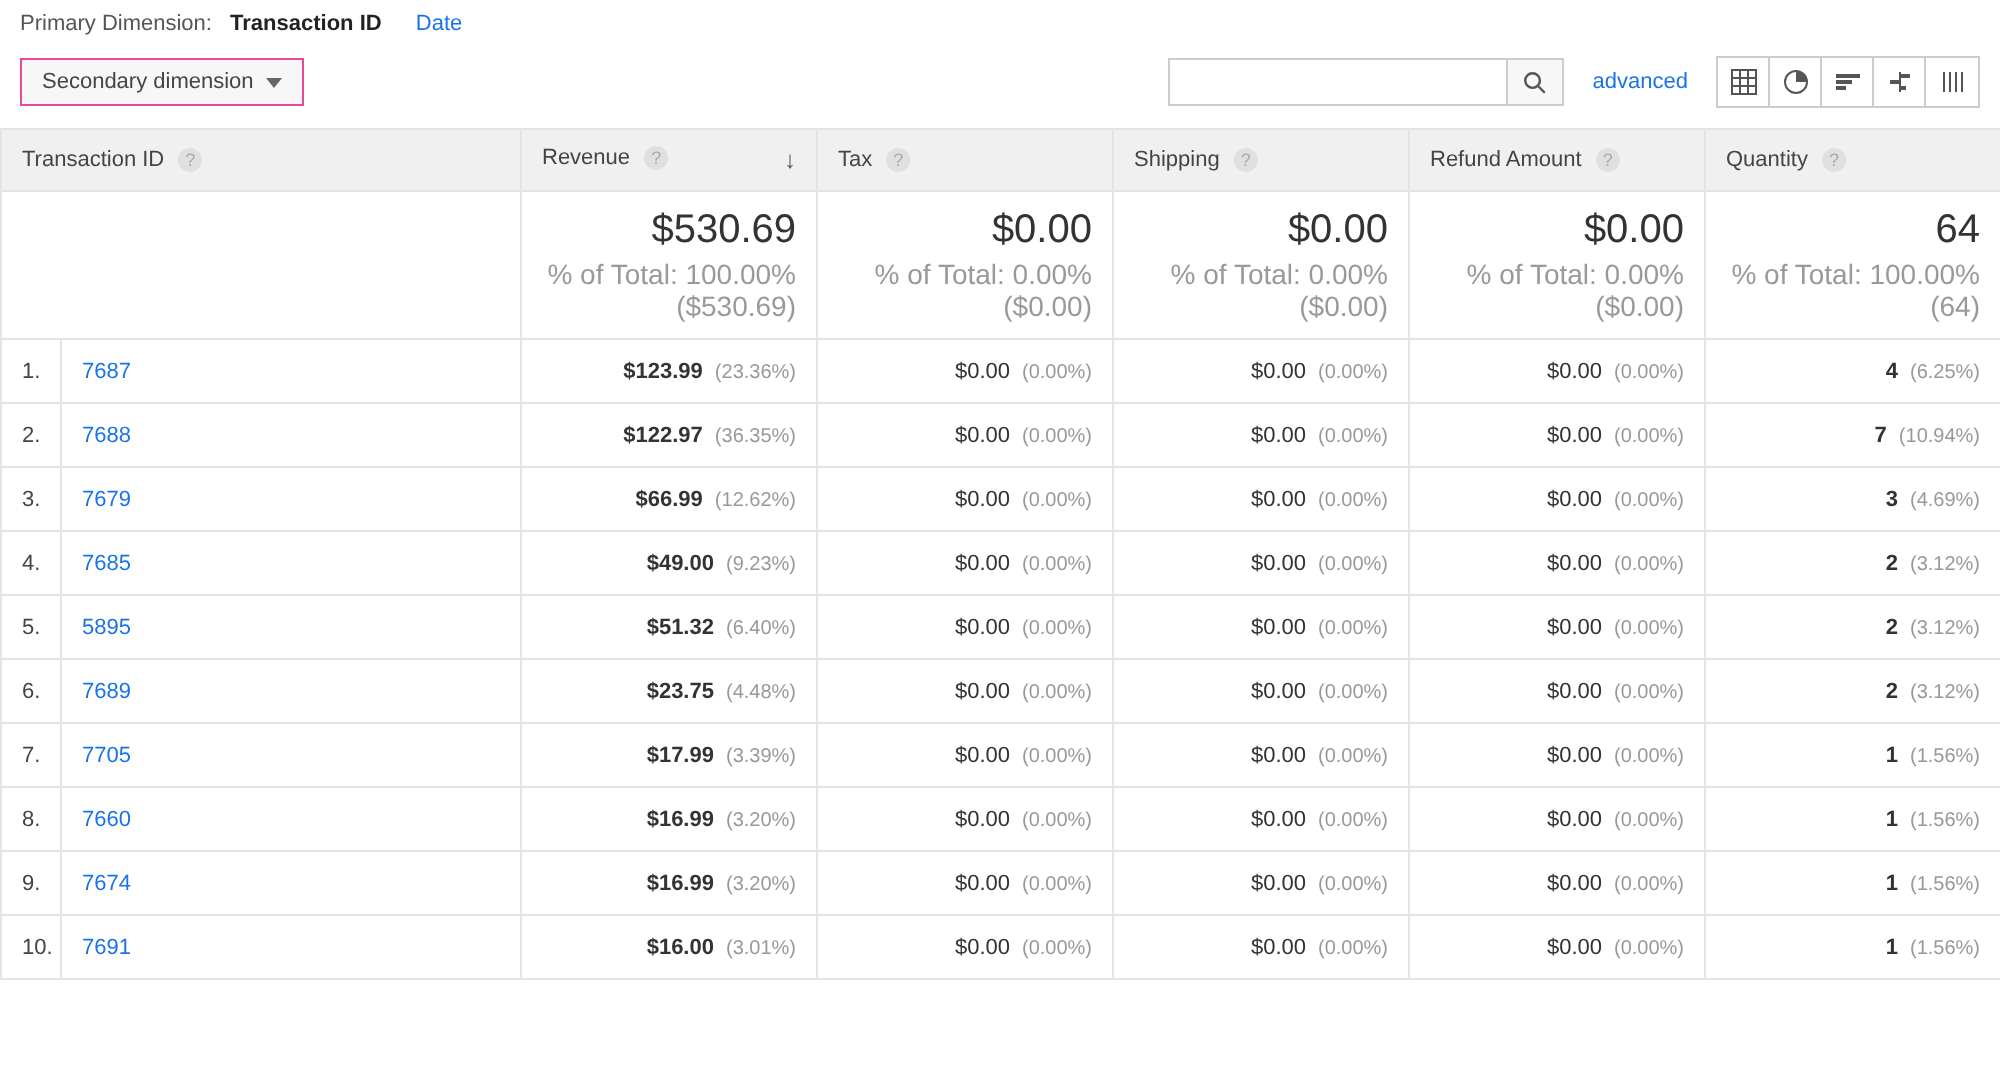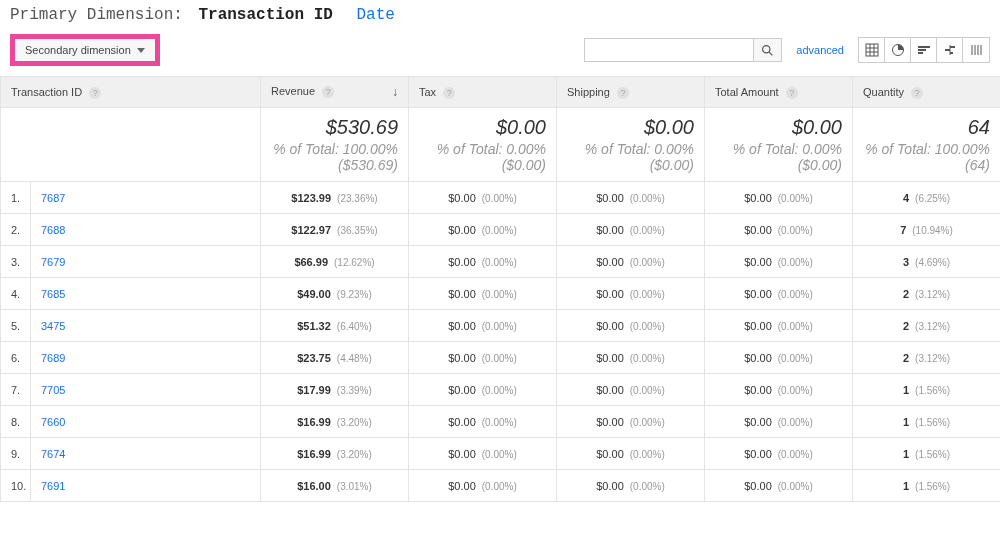--- a/index.html
+++ b/index.html
@@ -5,35 +5,34 @@
     * { box-sizing: border-box; margin: 0; padding: 0; }
     body {
       font-family: Arial, Helvetica, sans-serif;
       font-size: 12px;
       color: #333;
       background: #fff;
       width: 1000px;
     }
     .primary-dim {
       padding: 6px 10px 4px;
-      font-size: 16px;
+      font-size: 11px;
       color: #555;
-      font-family: Liberation Mono, monospace;
     }
     .primary-dim .label { color: #555; }
     .primary-dim .active-dim { color: #222; font-weight: bold; margin-left: 6px; }
     .primary-dim .dim-link { color: #1a73e8; margin-left: 14px; cursor: pointer; }
     .controls {
       display: flex;
       align-items: center;
       padding: 6px 10px 10px;
       gap: 6px;
     }
     .sec-dim-btn {
-      border: 5px solid #ec4899;
+      border: 1px solid #ec4899;
       background: #f7f7f7;
       padding: 5px 10px;
       font-size: 11px;
       color: #444;
       cursor: pointer;
       display: inline-flex;
       align-items: center;
       gap: 6px;
     }
     .caret-down {
@@ -94,31 +93,30 @@
       background:#e0e0e0; color:#aaa; font-size:9px; line-height:12px;
       text-align:center; margin-left:4px;
     }
     .sort-arrow { float:right; color:#555; font-size:12px; }
     .summary td {
       text-align: right;
       padding: 8px 10px 10px;
       height: 58px;
       vertical-align: middle;
       color:#444;
-      font-style:italic;
     }
     .summary .big { font-size: 20px; color:#333; display:block; }
     .summary .sub { font-size: 14px; color:#999; display:block; margin-top:2px; }
     tbody.rows td {
       height: 32px;
     }
     .idx-cell { text-align:right; color:#444; width:30px; padding-right:4px; border-right:none; }
     .tx-cell { border-left:none; }
     .tx-link { color:#1a73e8; cursor:pointer;margin-top:44px; }
-    .num-cell { text-align:center; white-space:nowrap;margin-left:20px; }
+    .num-cell { text-align:right; white-space:nowrap;margin-left:20px; }
     .num-main { color:#333; font-weight:bold; }
     .num-main.plain { font-weight:normal; }
     .num-pct { color:#999; margin-left:6px; font-size:10px; }
     col.c-idx { width:30px; }
     col.c-tx { width:230px; }
     col.c-m { width:148px; }
     .grid-icon svg, .pie-icon svg, .perf-icon svg, .comp-icon svg, .pivot-icon svg { width:14px; height:14px; }
     .mag-icon svg { width:13px; height:13px; }
   </style>
 </head>
@@ -211,21 +209,21 @@
       </th>
       <th>
         <span>Tax</span>
         <span class="help-q">?</span>
       </th>
       <th>
         <span>Shipping</span>
         <span class="help-q">?</span>
       </th>
       <th>
-        <span>Total Amount</span>
+        <span>Refund Amount</span>
         <span class="help-q">?</span>
       </th>
       <th>
         <span>Quantity</span>
         <span class="help-q">?</span>
       </th>
     </tr>
   </thead>
   <tbody class="summary">
     <tr>
@@ -284,21 +282,21 @@
         <td class="idx-cell">4.</td>
         <td class="tx-cell"><span class="tx-link">7685</span></td>
         <td class="num-cell"><span class="num-main">$49.00</span><span class="num-pct">(9.23%)</span></td>
         <td class="num-cell"><span class="num-main plain">$0.00</span><span class="num-pct">(0.00%)</span></td>
         <td class="num-cell"><span class="num-main plain">$0.00</span><span class="num-pct">(0.00%)</span></td>
         <td class="num-cell"><span class="num-main plain">$0.00</span><span class="num-pct">(0.00%)</span></td>
         <td class="num-cell"><span class="num-main">2</span><span class="num-pct">(3.12%)</span></td>
       </tr>
       <tr>
         <td class="idx-cell">5.</td>
-        <td class="tx-cell"><span class="tx-link">3475</span></td>
+        <td class="tx-cell"><span class="tx-link">5895</span></td>
         <td class="num-cell"><span class="num-main">$51.32</span><span class="num-pct">(6.40%)</span></td>
         <td class="num-cell"><span class="num-main plain">$0.00</span><span class="num-pct">(0.00%)</span></td>
         <td class="num-cell"><span class="num-main plain">$0.00</span><span class="num-pct">(0.00%)</span></td>
         <td class="num-cell"><span class="num-main plain">$0.00</span><span class="num-pct">(0.00%)</span></td>
         <td class="num-cell"><span class="num-main">2</span><span class="num-pct">(3.12%)</span></td>
       </tr>
       <tr>
         <td class="idx-cell">6.</td>
         <td class="tx-cell"><span class="tx-link">7689</span></td>
         <td class="num-cell"><span class="num-main">$23.75</span><span class="num-pct">(4.48%)</span></td>

